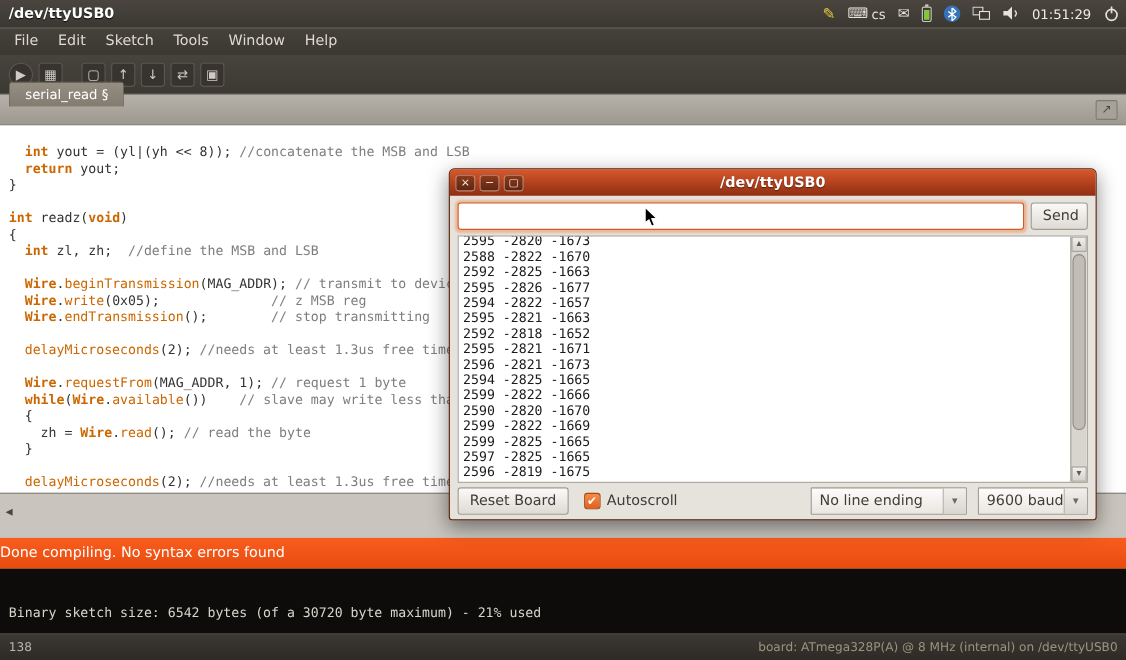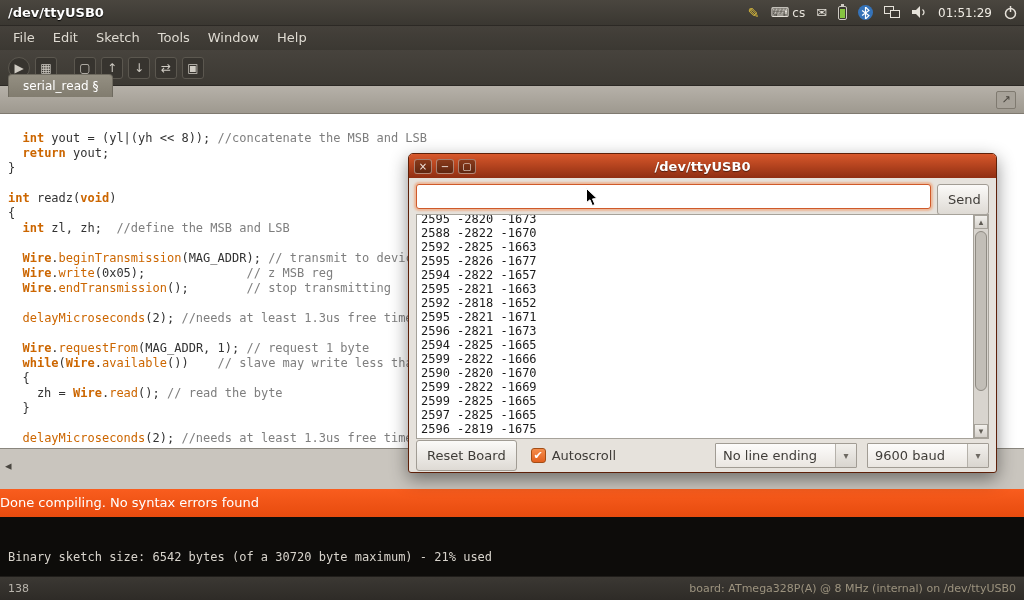--- a/index.html
+++ b/index.html
@@ -78,21 +78,21 @@
   .wbtn { width:18px; height:15px; background:linear-gradient(#8a3a1b,#5f2610);
     border:1px solid rgba(255,255,255,.4); border-radius:3px; color:#f4e9e2;
     font-size:10px; line-height:13px; text-align:center; }
   .smon-title { position:absolute; left:0; right:0; text-align:center; color:#fff;
     font-weight:bold; font-size:13px; text-shadow:0 1px 1px rgba(0,0,0,.5); pointer-events:none; }
   .smon-body { height:296px; padding:6px 7px; display:flex; flex-direction:column; }
   .send-row { display:flex; gap:6px; height:25px; }
   .serial-input { flex:1; height:25px; background:#fff; border:1px solid #cf5a2a; border-radius:3px;
     box-shadow:0 0 2px 2px rgba(243,134,70,.45); outline:none; padding:0 6px;
     font-size:13px; font-family:"DejaVu Sans", sans-serif; }
-  .gbtn { height:31px; background:linear-gradient(#fbfaf8,#dedad4); border:1px solid #a19c94;
+  .gbtn { height:25px; background:linear-gradient(#fbfaf8,#dedad4); border:1px solid #a19c94;
     border-radius:3px; color:#3f3c38; font-size:13px; padding:0 10px;
     font-family:"DejaVu Sans", sans-serif; }
   .send { width:52px; }
   .out-wrap { position:relative; margin-top:5px; height:225px; background:#fff;
     border:1px solid #a6a29a; overflow:hidden; }
   .out { position:absolute; left:0; right:15px; top:-3px; bottom:0; overflow:hidden;
     font-family:"DejaVu Sans Mono", monospace; font-size:12px; color:#1a1a1a; padding-left:4px; }
   .srow { height:14px; line-height:14px; white-space:pre; }
   .vscroll { position:absolute; right:0; top:0; bottom:0; width:15px; background:#d8d4ce;
     border-left:1px solid #a6a29a; }
@@ -106,21 +106,21 @@
   .checkbox { width:15px; height:15px; margin-left:14px; border:1px solid #a34d15; border-radius:3px;
     background:#fff; display:inline-flex; align-items:center; justify-content:center; }
   .checkbox.checked { background:linear-gradient(#f58d4b,#e2601f); }
   .check { color:#fff; font-size:11px; line-height:11px; display:none; }
   .checkbox.checked .check { display:block; }
   .cb-label { margin-left:6px; font-size:13px; color:#3f3c38; }
   .spacer { flex:1; }
   .combo { display:flex; height:25px; border:1px solid #a19c94; border-radius:1px; overflow:hidden;
     background:linear-gradient(#fdfcfb,#eae6e1); align-items:center; }
   .combo.lineend { width:142px; margin-right:10px; }
-  .combo.baud { width:122px;align-items:center; }
+  .combo.baud { width:100px;align-items:center; }
   .combo-text { flex:1; font-size:13px; color:#3f3c38; padding-left:7px; white-space:nowrap; overflow:hidden; }
   .combo-arrow { width:21px; align-self:stretch; border-left:1px solid #b5b1aa;
     background:linear-gradient(#f2f0ec,#d9d5cf); color:#6d6962; font-size:10px;
     display:flex; align-items:center; justify-content:center; }
 
   .cursor { position:absolute; left:586px; top:188px; z-index:100; }
 </style>
 </head>
 <body>
 

